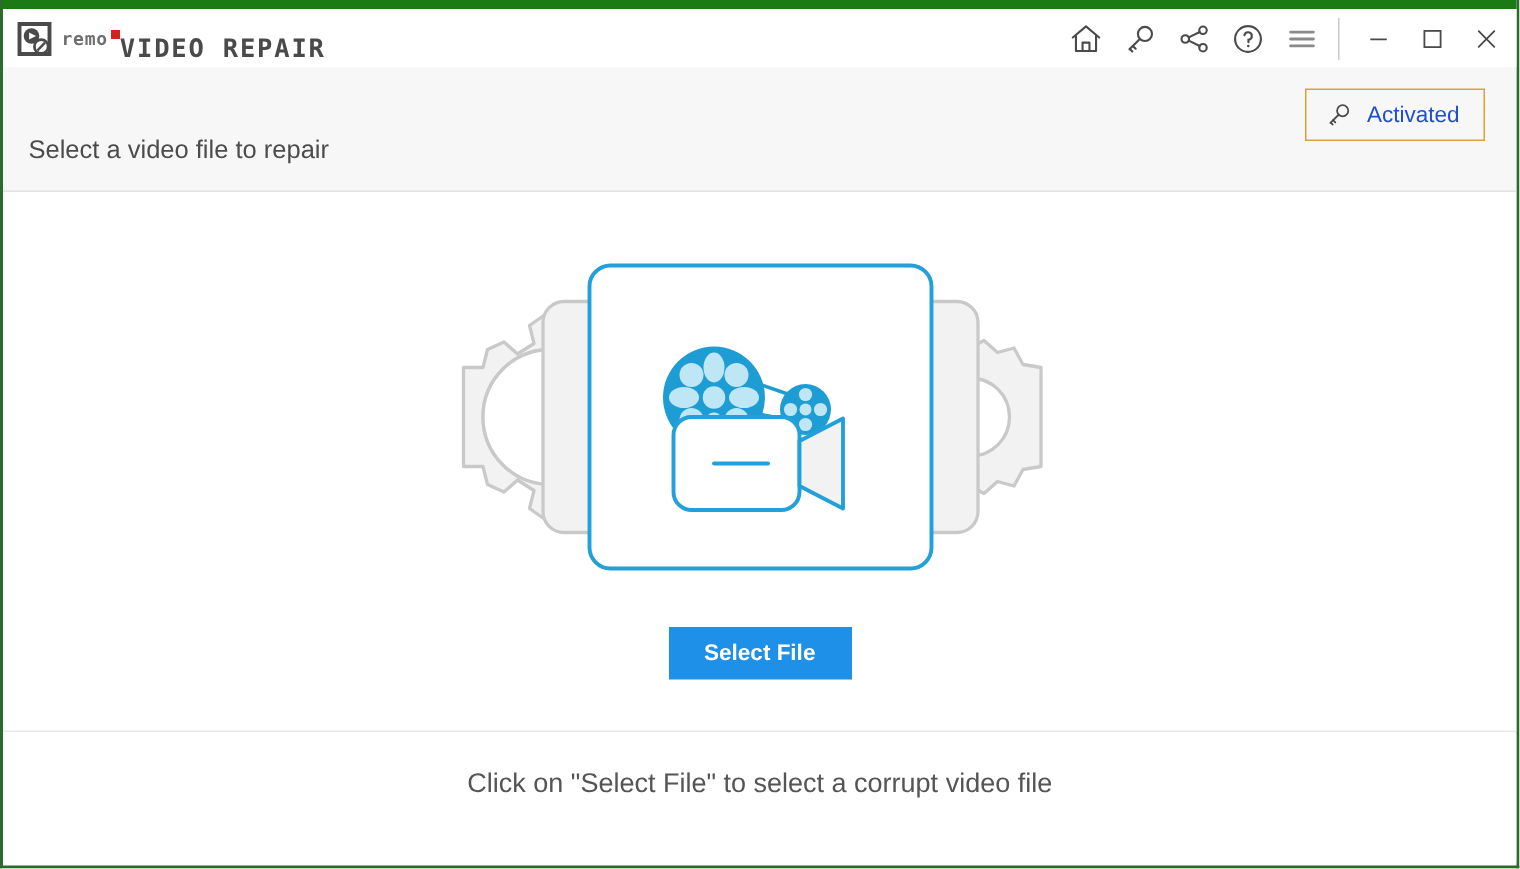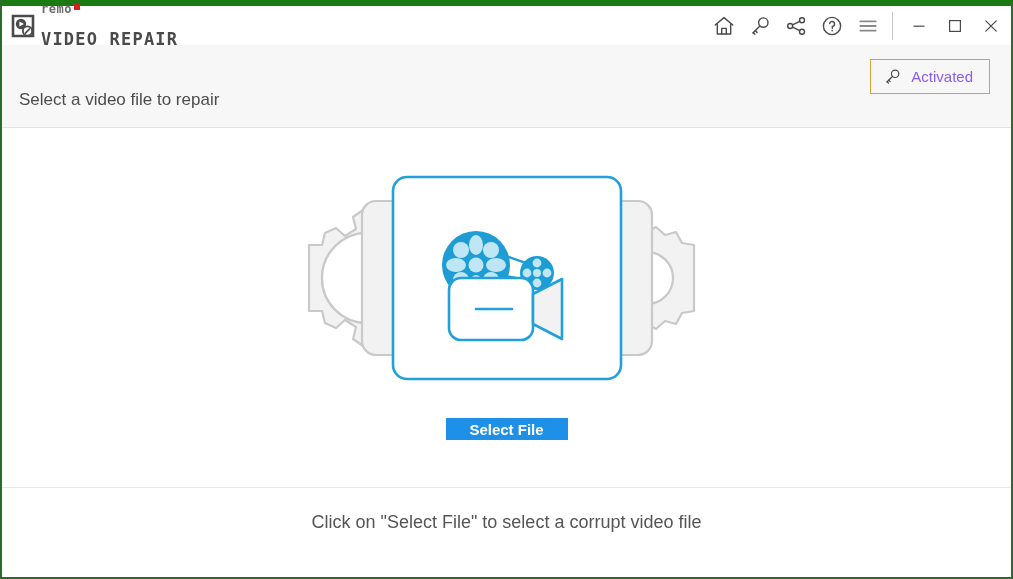--- a/index.html
+++ b/index.html
@@ -44,21 +44,21 @@
     user-select: none;
   }
   .brand-mark {
     width: 26px;
     height: 26px;
     margin-right: 5px;
     flex: none;
   }
   .brand-text {
     display: flex;
-    flex-direction: column;
+    flex-direction: row;
     line-height: 1;
   }
   .brand-top {
     display: flex;
     align-items: center;
   }
   .brand-remo {
     font-family: "DejaVu Sans Mono", monospace;
     font-size: 12px;
     font-weight: bold;
@@ -136,21 +136,21 @@
     background: #f7f7f7;
     border: 1px solid #d9a238;
     display: flex;
     align-items: center;
     gap: 9px;
     cursor: pointer;
     box-sizing: border-box;
   }
   .activated-label {
     font-size: 15px;
-    color: #8b5cf6;
+    color: #1d4ed8;
   }
 
   
   .content {
     position: absolute;
     top: 128px; left: 0;
     width: 1009px;
     height: 360px;
     background: #ffffff;
     border-bottom: 1px solid #e8e8e8;
@@ -163,21 +163,21 @@
     top: 47px;
     width: 406px;
     height: 206px;
   }
   .select-file-btn {
     position: absolute;
     left: 50%;
     transform: translateX(-50%);
     top: 290px;
     width: 122px;
-    height: 22px;
+    height: 35px;
     background: #1e90e8;
     border: none;
     color: #ffffff;
     font-size: 15px;
     font-weight: bold;
     font-family: "Liberation Sans", sans-serif;
     cursor: pointer;
   }
 
   

